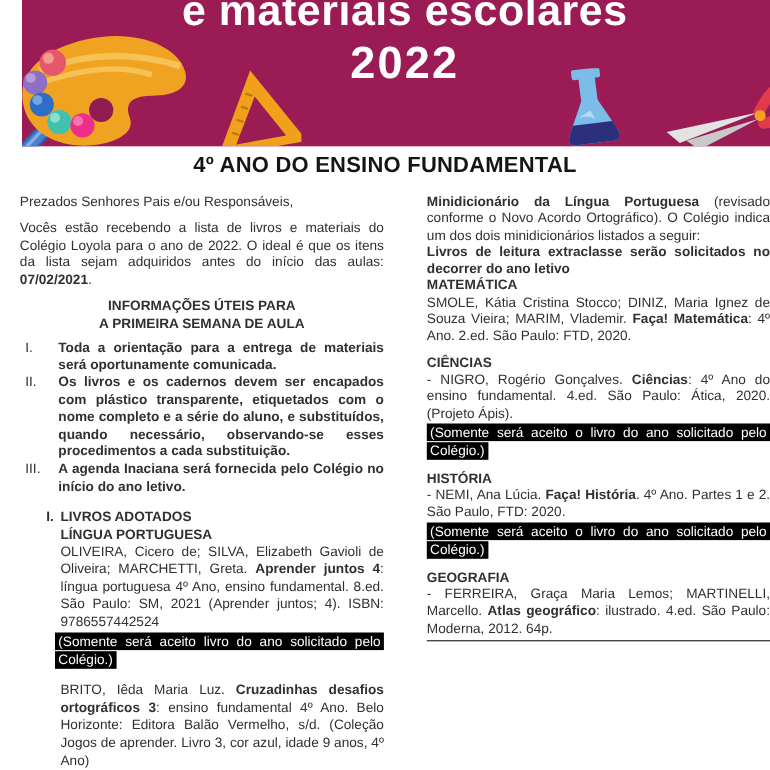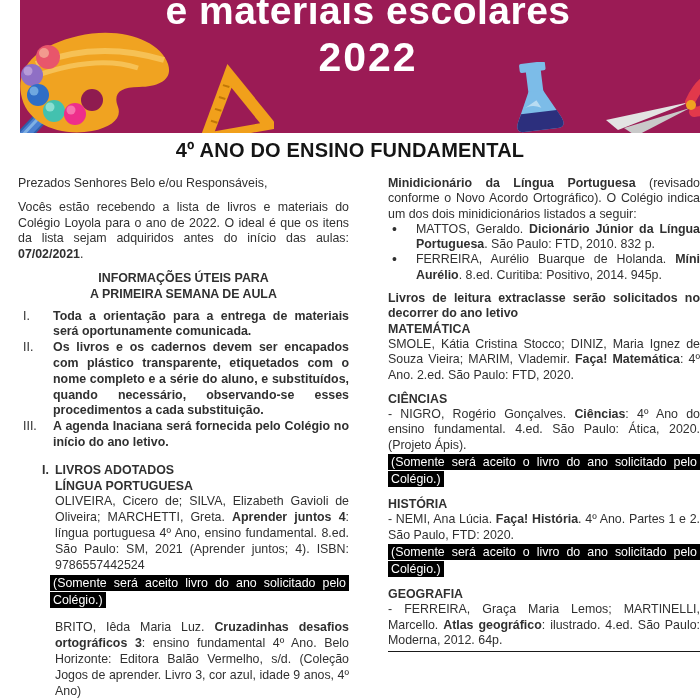--- a/index.html
+++ b/index.html
@@ -117,21 +117,21 @@
     <path d="M104,62 q26,-4 30,14 q2,14 -14,16" fill="none" stroke="#E2394B" stroke-width="10" stroke-linecap="round"></path>
     <circle cx="101" cy="55" r="5" fill="#F0A321"></circle>
   </svg>
   <div class="banner-title">e materiais escolares</div>
   <div class="banner-year">2022</div>
 </header>
 
 <h1 class="page-heading">4º ANO DO ENSINO FUNDAMENTAL</h1>
 
 <div class="col col-left" id="left-col">
-    <p class="para">Prezados Senhores Belo e/ou Responsáveis,</p>
+    <p class="para">Prezados Senhores Pais e/ou Responsáveis,</p>
     <p class="para">Vocês estão recebendo a lista de livros e materiais do Colégio Loyola para o ano de 2022. O ideal é que os itens da lista sejam adquiridos antes do início das aulas: <b>07/02/2021</b>.</p>
     <p class="center-bold">INFORMAÇÕES ÚTEIS PARA<br>A PRIMEIRA SEMANA DE AULA</p>
     <div class="roman-list">
       <div class="roman-item">
         <span class="num">I.</span>
         <div class="txt">Toda a orientação para a entrega de materiais será oportunamente comunicada.</div>
       </div>
       <div class="roman-item">
         <span class="num">II.</span>
         <div class="txt">Os livros e os cadernos devem ser encapados com plástico transparente, etiquetados com o nome completo e a série do aluno, e substituídos, quando necessário, observando-se esses procedimentos a cada substituição.</div>
@@ -147,24 +147,20 @@
         <div>LIVROS ADOTADOS</div>
         <div>LÍNGUA PORTUGUESA</div>
       </div>
     </div>
     <p class="para indent tight">OLIVEIRA, Cicero de; SILVA, Elizabeth Gavioli de Oliveira; MARCHETTI, Greta. <b>Aprender juntos 4</b>: língua portuguesa 4º Ano, ensino fundamental. 8.ed. São Paulo: SM, 2021 (Aprender juntos; 4). ISBN: 9786557442524</p>
     <p class="hl-wrap indent-hl"><span class="hl">(Somente será aceito livro do ano solicitado pelo Colégio.)</span></p>
     <p class="para indent tight">BRITO, Iêda Maria Luz. <b>Cruzadinhas desafios ortográficos 3</b>: ensino fundamental 4º Ano. Belo Horizonte: Editora Balão Vermelho, s/d. (Coleção Jogos de aprender. Livro 3, cor azul, idade 9 anos, 4º Ano)</p>
   </div>
 <div class="col col-right" id="right-col">
     <p class="para tight"><b>Minidicionário da Língua Portuguesa</b> (revisado conforme o Novo Acordo Ortográfico). O Colégio indica um dos dois minidicionários listados a seguir:</p>
-    <ul class="bullets">
-      <li>MATTOS, Geraldo. <b>Dicionário Júnior da Língua Portuguesa</b>. São Paulo: FTD, 2010. 832 p.</li>
-      <li>FERREIRA, Aurélio Buarque de Holanda. <b>Míni Aurélio</b>. 8.ed. Curitiba: Positivo, 2014. 945p.</li>
-    </ul>
     <p class="para tight bold-para">Livros de leitura extraclasse serão solicitados no decorrer do ano letivo</p>
     <p class="subject-heading">MATEMÁTICA</p>
     <p class="para">SMOLE, Kátia Cristina Stocco; DINIZ, Maria Ignez de Souza Vieira; MARIM, Vlademir. <b>Faça! Matemática</b>: 4º Ano. 2.ed. São Paulo: FTD, 2020.</p>
     <p class="subject-heading">CIÊNCIAS</p>
     <p class="para tight">- NIGRO, Rogério Gonçalves. <b>Ciências</b>: 4º Ano do ensino fundamental. 4.ed. São Paulo: Ática, 2020. (Projeto Ápis).</p>
     <p class="hl-wrap"><span class="hl">(Somente será aceito o livro do ano solicitado pelo Colégio.)</span></p>
     <p class="subject-heading">HISTÓRIA</p>
     <p class="para tight">- NEMI, Ana Lúcia. <b>Faça! História</b>. 4º Ano. Partes 1 e 2. São Paulo, FTD: 2020.</p>
     <p class="hl-wrap"><span class="hl">(Somente será aceito o livro do ano solicitado pelo Colégio.)</span></p>
     <p class="subject-heading">GEOGRAFIA</p>

